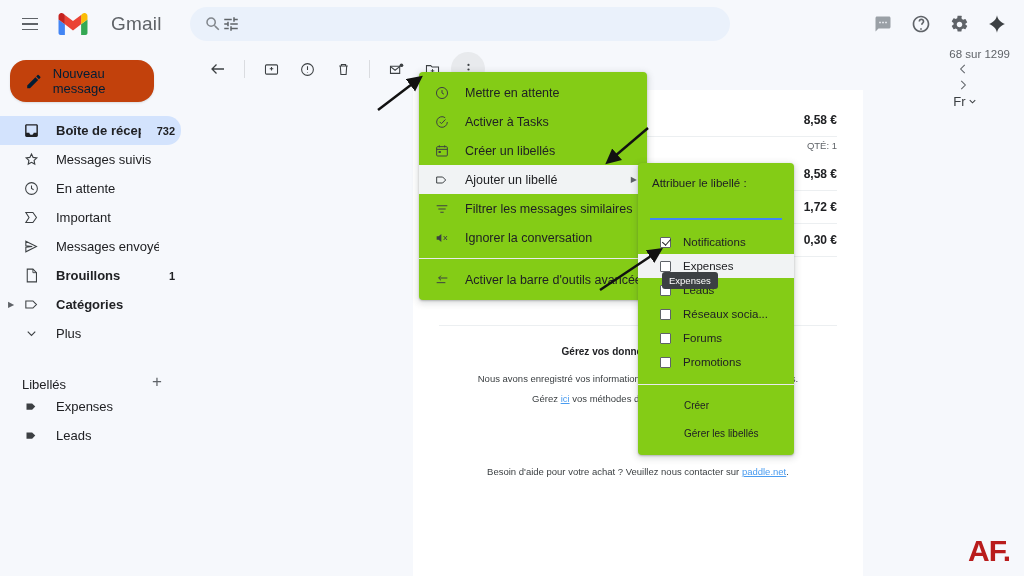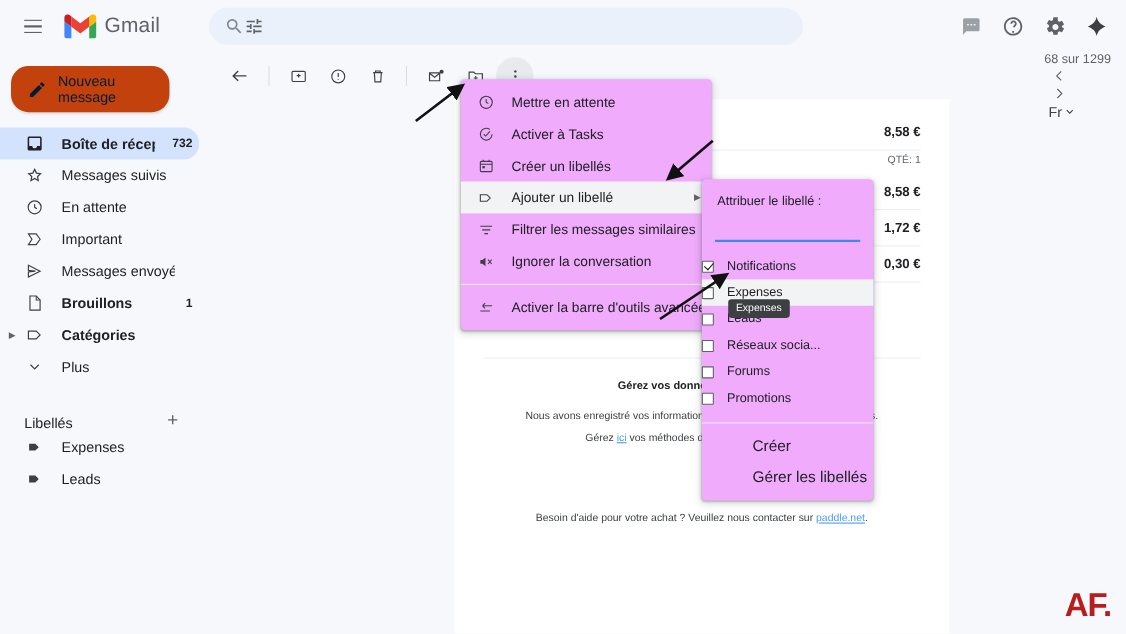--- a/index.html
+++ b/index.html
@@ -18,21 +18,21 @@
     display: flex; align-items: center; background: #f6f8fc;
   }
   .hamburger {
     width: 36px; height: 36px; margin-left: 12px;
     display: flex; flex-direction: column; justify-content: center;
     align-items: center; gap: 4px; cursor: pointer; border-radius: 50%;
   }
   .hamburger span { display: block; width: 16px; height: 1.6px; background: #5f6368; }
   .brand { display: flex; align-items: center; gap: 7px; margin-left: 10px; }
   .gmail-m { width: 30px; height: 22px; }
-  .brand-text { font-size: 19px; color: #5f6368; letter-spacing: 0.2px; }
+  .brand-text { font-size: 19px; color: #5f6368; letter-spacing: 0.2px; margin-left: 16px; }
 
   .searchwrap {
     position: absolute; left: 190px; top: 7px;
     width: 540px; height: 34px;
     background: #eaf1fb; border-radius: 999px;
     display: flex; align-items: center; padding: 0 14px;
   }
   .search-ico { width: 18px; height: 18px; flex: 0 0 auto; opacity: .75; }
   .search-input {
     flex: 1; border: none; outline: none; background: transparent;
@@ -120,21 +120,21 @@
   .efoot { text-align: center; font-size: 9.5px; color: #3c4043; padding-top: 58px; }
 
   .aflogo {
     position: absolute; right: 14px; bottom: 8px;
     font-size: 30px; font-weight: bold; letter-spacing: -1px; color: #b91c1c;
     font-family: "Liberation Sans", sans-serif;
   }
 
   
   .menu {
-    position: absolute; background: #f0abfc;
+    position: absolute; background: #84cc16;
     box-shadow: 0 2px 6px 2px rgba(60,64,67,.15), 0 1px 2px 0 rgba(60,64,67,.3);
     border-radius: 4px; padding: 6px 0; z-index: 40;
   }
   #more-menu { left: 419px; top: 72px; width: 228px; }
   .mi {
     display: flex; align-items: center; height: 29px;
     padding: 0 14px 0 14px; gap: 14px; cursor: pointer;
     font-size: 12.5px; color: #202124; position: relative; white-space: nowrap;
   }
   .mi.hl { background: #f1f3f4; }
@@ -148,34 +148,34 @@
     display: flex; align-items: center; margin: 4px 12px 0;
     border-bottom: 2px solid #4285f4; padding-bottom: 3px;
   }
   .lm-search {
     flex: 1; border: none; outline: none; background: transparent;
     font-size: 11.5px; font-family: "Liberation Sans", sans-serif; height: 18px;
   }
   .lm-list { padding: 10px 0 4px; }
   .lm-item {
     display: flex; align-items: center; height: 24px;
-    gap: 12px; font-size: 11.5px; color: #202124; cursor: pointer;
+    padding-left: 22px; gap: 12px; font-size: 11.5px; color: #202124; cursor: pointer;
   }
   .lm-item:hover, .lm-item.hl { background: #f1f3f4; }
   .cbx {
     width: 11px; height: 11px; border: 1.4px solid #5f6368; border-radius: 1px;
     flex: 0 0 11px; position: relative; background: #fff;
   }
   .cbx.checked::after {
     content: ""; position: absolute; left: 2.6px; top: -0.6px;
     width: 3.5px; height: 7px; border: solid #202124;
     border-width: 0 1.4px 1.4px 0; transform: rotate(42deg);
   }
   .lm-sep { height: 1px; background: #e8eaed; margin: 6px 0; }
-  .lm-action { height: 28px; display: flex; align-items: center; padding-left: 46px; font-size: 14px; color: #202124; cursor: pointer; }
+  .lm-action { height: 28px; display: flex; align-items: center; padding-left: 46px; font-size: 10px; color: #202124; cursor: pointer; }
 
   .tooltip {
     position: absolute; left: 662px; top: 272px; z-index: 60;
     background: #3c4043; color: #fff; font-size: 9.5px;
     padding: 3px 7px; border-radius: 3px; white-space: nowrap;
   }
 
   
   .arrows { position: absolute; inset: 0; pointer-events: none; z-index: 70; }
 </style>

